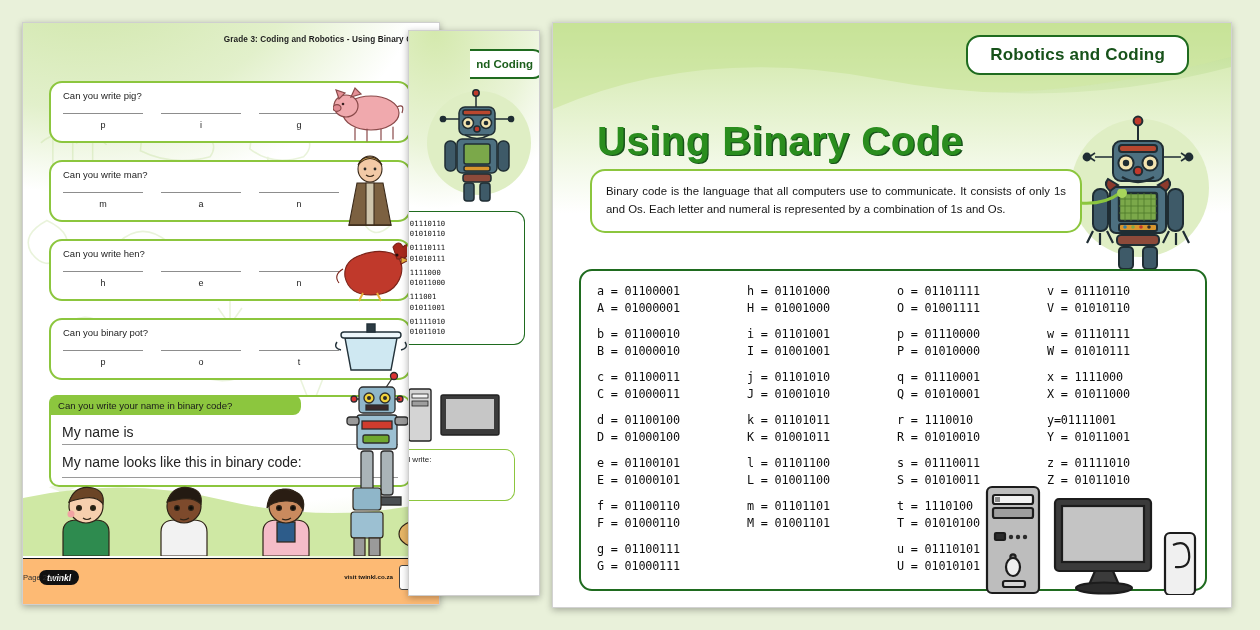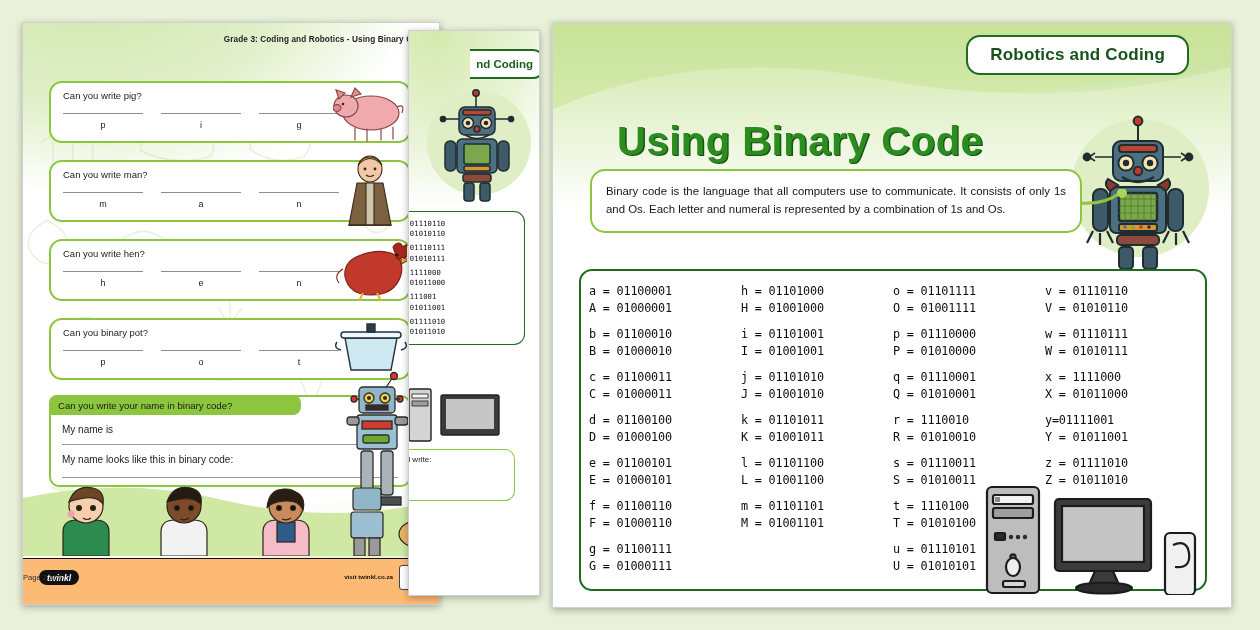--- a/index.html
+++ b/index.html
@@ -67,21 +67,21 @@
   #name-card {
     position: absolute; left: 26px; top: 372px; width: 362px; height: 92px;
     border: 2px solid #8cc63e; border-radius: 10px; background:#fff;
   }
   #name-card-head {
     position: absolute; left: -2px; top: -2px; width: 252px; height: 20px;
     background: #8cc63e; border-radius: 8px 8px 8px 0;
     color: #1a1a1a; font-size: 9.6px; font-weight: normal;
     display: flex; align-items: center; padding-left: 9px;
   }
-  .nc-label { position: absolute; left: 11px; font-size: 10px; color: #222; }
+  .nc-label { position: absolute; left: 11px; font-size: 14px; color: #222; }
   .nc-rule  { position: absolute; left: 11px; right: 11px; height: 1px; background: #9a9a9a; }
 
   .kids { position: absolute; left: 0; right: 0; bottom: 48px; height: 84px; }
   .lp-footer {
     position: absolute; left: 0; right: 0; bottom: 0; height: 46px;
     background: #fdba74; border-top: 1.4px solid #111;
   }
   .twinkl-logo {
     position: absolute; left: 16px; top: 11px;
     background: #111; color: #fff; font-size: 8.5px; font-style: italic;
@@ -145,21 +145,20 @@
     border: 2.2px solid #1f6b1f; border-radius: 14px;
     background: #ffffff; padding: 8px 22px;
     font-size: 17px; font-weight: bold; color: #17521a;
     letter-spacing: .2px;
   }
   #rp-title {
     position: absolute; left: 44px; top: 96px;
     font-size: 40px; font-weight: bold; color: #2a8d1e;
     letter-spacing: .5px;
     text-shadow: 1.4px 1.4px 0 #17521a;
-    margin-left: 20px;
   }
   #intro-box {
     position: absolute; left: 37px; top: 146px; width: 492px;
     border: 2.4px solid #8cc63e; border-radius: 15px;
     background: #fff; padding: 11px 14px 12px 14px;
   }
   #intro-box p {
     font-size: 11.4px; color: #141414; line-height: 1.62;
     text-align: justify;
   }
@@ -170,21 +169,21 @@
     position: absolute; right: 22px; top: 96px; width: 138px; height: 138px;
     border-radius: 50%; background: #dfeec4;
   }
   #robot-art { position: absolute; right: 18px; top: 88px; width: 150px; height: 162px; }
 
   
   #binary-box {
     position: absolute; left: 26px; top: 246px; right: 24px; bottom: 16px;
     border: 2.2px solid #1f6b1f; border-radius: 13px;
     background: #ffffff;
-    padding: 12px 14px 10px 8px;
+    padding: 12px 14px 10px 16px;
   }
   #binary-grid {
     display: grid; grid-template-columns: repeat(4, 1fr);
     column-gap: 6px;
   }
   .bcol { display: flex; flex-direction: column; }
   .bpair { margin-bottom: 9.5px; }
   .brow {
     font-family: "DejaVu Sans Mono", monospace;
     font-size: 11.8px; color: #0d0d0d; line-height: 1.42;

